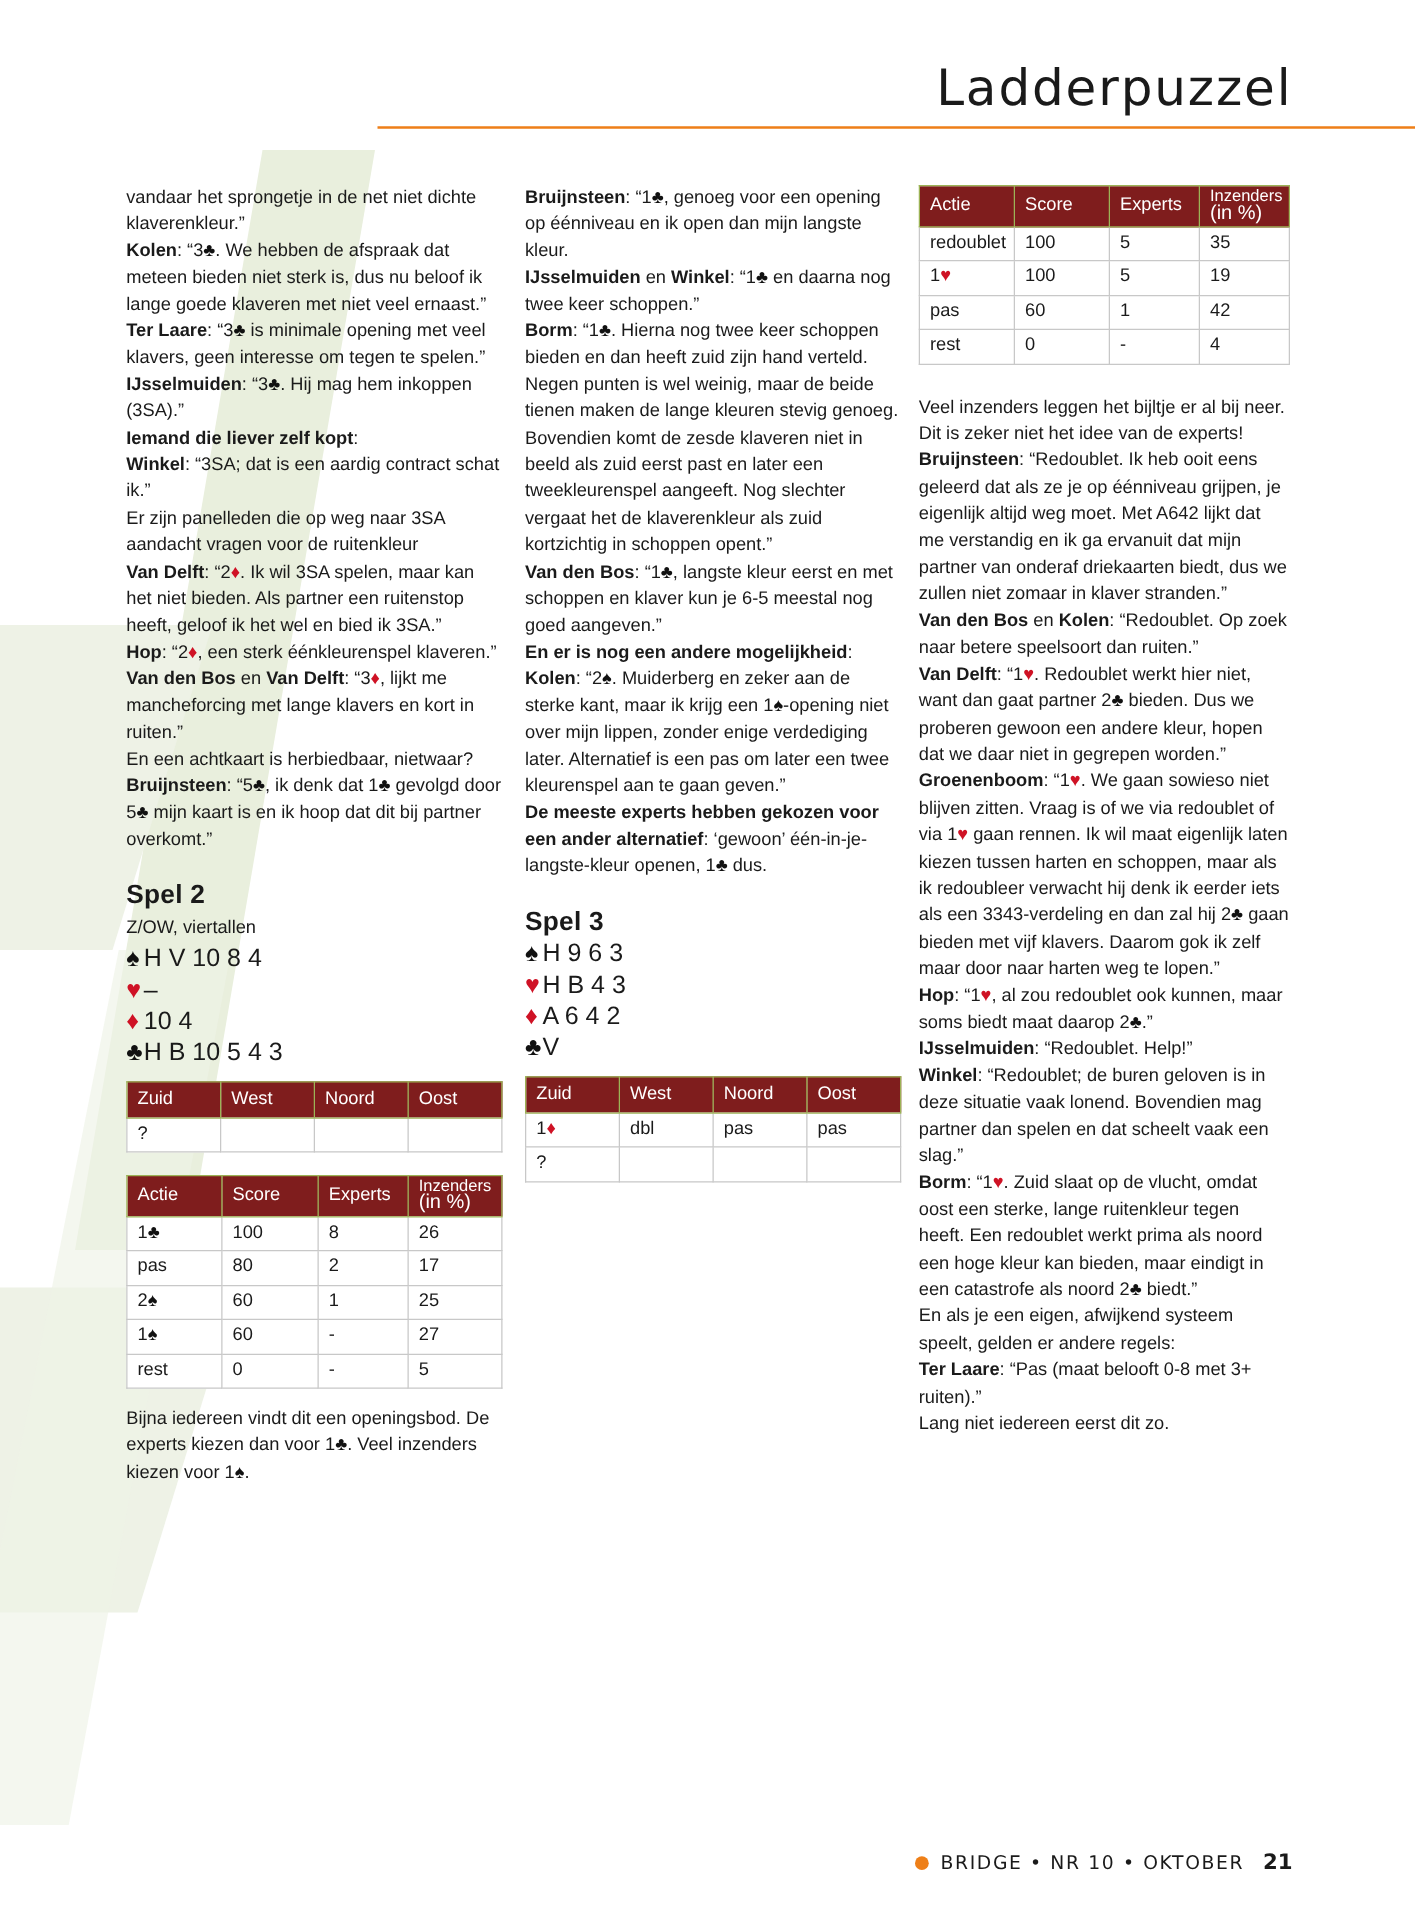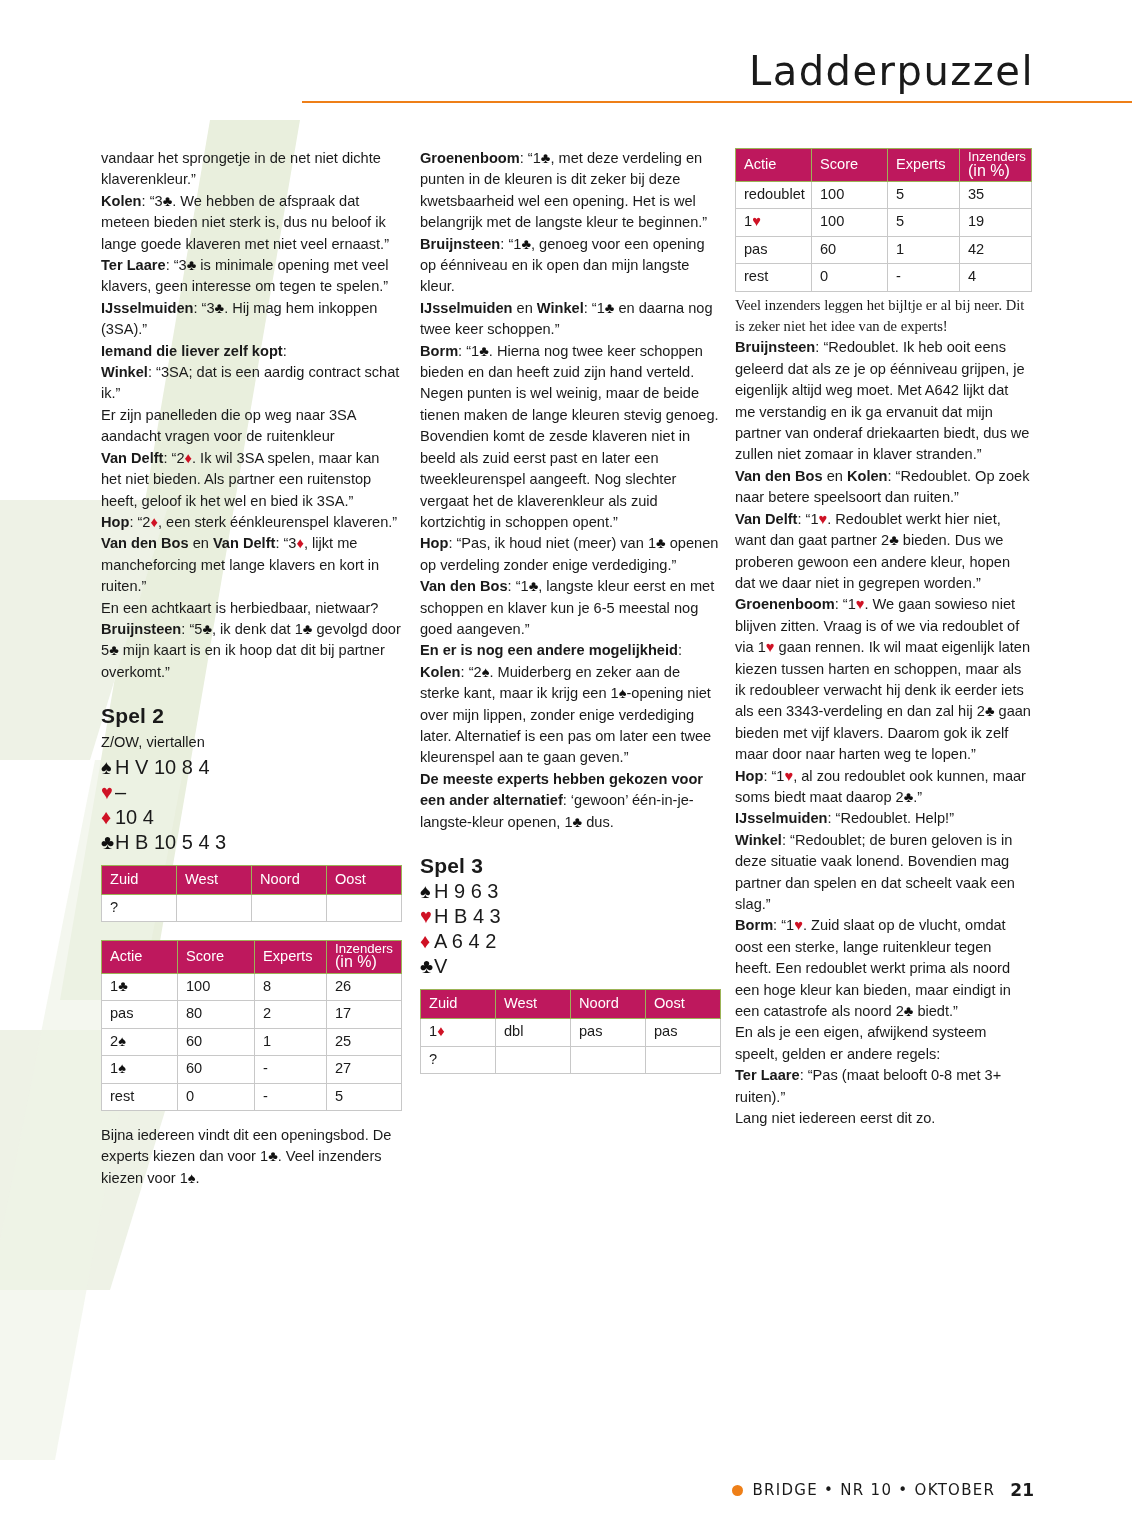--- a/index.html
+++ b/index.html
@@ -49,21 +49,21 @@
   table.grid td,table.grid th{
     border:1px solid #c8c8c8;
     font-size:14.6px;
     padding:2px 0 3px 8px;
     text-align:left;
     font-weight:normal;
     height:21px;
     vertical-align:middle;
   }
   table.grid thead th{
-    background:#be185d;color:#ffffff;border:1px solid #9cb356;
+    background:#7f1d1d;color:#ffffff;border:1px solid #9cb356;
     font-size:14.6px;padding:3px 0 4px 8px;line-height:15px;
   }
   table.grid thead th.two-line{padding-top:1px;line-height:13.5px;font-size:13.2px;}
   table.grid thead th.two-line .sub{font-size:16px;display:block;}
   .bid-table{width:300px;}
   .bid-table col.c{width:75px;}
   .score-table{width:300px;}
   .score-table col.c1{width:76px;}
   .score-table col.c2{width:77px;}
   .score-table col.c3{width:72px;}
@@ -199,25 +199,23 @@
         <td>-</td>
         <td>5</td>
       </tr>
     </tbody>
   </table>
 
   <p class="para after-table">Bijna iedereen vindt dit een openingsbod. De experts kiezen dan voor 1<span style="color:#111;font-weight:bold">♣</span>. Veel inzenders kiezen voor 1<span style="color:#111;font-weight:bold">♠</span>.</p>
 </div>
 
 <div class="col" id="col-mid">
-  <p class="para"><b>Groenenboom</b>: “1<span style="color:#111;font-weight:bold">♣</span>, met deze verdeling en punten in de kleuren is dit zeker bij deze kwetsbaarheid wel een opening. Het is wel belangrijk met de langste kleur te beginnen.”</p>
   <p class="para"><b>Bruijnsteen</b>: “1<span style="color:#111;font-weight:bold">♣</span>, genoeg voor een opening op éénniveau en ik open dan mijn langste kleur.</p>
   <p class="para"><b>IJsselmuiden</b> en <b>Winkel</b>: “1<span style="color:#111;font-weight:bold">♣</span> en daarna nog twee keer schoppen.”</p>
   <p class="para"><b>Borm</b>: “1<span style="color:#111;font-weight:bold">♣</span>. Hierna nog twee keer schoppen bieden en dan heeft zuid zijn hand verteld. Negen punten is wel weinig, maar de beide tienen maken de lange kleuren stevig genoeg. Bovendien komt de zesde klaveren niet in beeld als zuid eerst past en later een tweekleurenspel aangeeft. Nog slechter vergaat het de klaverenkleur als zuid kortzichtig in schoppen opent.”</p>
-  <p class="para"><b>Hop</b>: “Pas, ik houd niet (meer) van 1<span style="color:#111;font-weight:bold">♣</span> openen op verdeling zonder enige verdediging.”</p>
   <p class="para"><b>Van den Bos</b>: “1<span style="color:#111;font-weight:bold">♣</span>, langste kleur eerst en met schoppen en klaver kun je 6-5 meestal nog goed aangeven.”</p>
   <p class="para"><b>En er is nog een andere mogelijkheid</b>:</p>
   <p class="para"><b>Kolen</b>: “2<span style="color:#111;font-weight:bold">♠</span>. Muiderberg en zeker aan de sterke kant, maar ik krijg een 1<span style="color:#111;font-weight:bold">♠</span>-opening niet over mijn lippen, zonder enige verdediging later. Alternatief is een pas om later een twee kleurenspel aan te gaan geven.”</p>
   <p class="para"><b>De meeste experts hebben gekozen voor een ander alternatief</b>: ‘gewoon’ één-in-je-langste-kleur openen, 1<span style="color:#111;font-weight:bold">♣</span> dus.</p>
 
   <div class="spel-head">Spel 3</div>
   <div class="hand-block">
     <div class="hand-suits">
       <div class="row"><span class="sym s-blk">♠</span><span>H 9 6 3</span></div>
       <div class="row"><span class="sym s-red">♥</span><span>H B 4 3</span></div>
@@ -299,21 +297,21 @@
       </tr>
       <tr>
         <td>rest</td>
         <td>0</td>
         <td>-</td>
         <td>4</td>
       </tr>
     </tbody>
   </table>
 
-  <p class="para" style="margin-top:3px;font-family:Liberation Serif, serif;">Veel inzenders leggen het bijltje er al bij neer. Dit is zeker niet het idee van de experts!</p>
+  <p class="para" style="margin-top:24px;">Veel inzenders leggen het bijltje er al bij neer. Dit is zeker niet het idee van de experts!</p>
   <p class="para"><b>Bruijnsteen</b>: “Redoublet. Ik heb ooit eens geleerd dat als ze je op éénniveau grijpen, je eigenlijk altijd weg moet. Met A642 lijkt dat me verstandig en ik ga ervanuit dat mijn partner van onderaf driekaarten biedt, dus we zullen niet zomaar in klaver stranden.”</p>
   <p class="para"><b>Van den Bos</b> en <b>Kolen</b>: “Redoublet. Op zoek naar betere speelsoort dan ruiten.”</p>
   <p class="para"><b>Van Delft</b>: “1<span style="color:#cf1225;font-weight:bold">♥</span>. Redoublet werkt hier niet, want dan gaat partner 2<span style="color:#111;font-weight:bold">♣</span> bieden. Dus we proberen gewoon een andere kleur, hopen dat we daar niet in gegrepen worden.”</p>
   <p class="para"><b>Groenenboom</b>: “1<span style="color:#cf1225;font-weight:bold">♥</span>. We gaan sowieso niet blijven zitten. Vraag is of we via redoublet of via 1<span style="color:#cf1225;font-weight:bold">♥</span> gaan rennen. Ik wil maat eigenlijk laten kiezen tussen harten en schoppen, maar als ik redoubleer verwacht hij denk ik eerder iets als een 3343-verdeling en dan zal hij 2<span style="color:#111;font-weight:bold">♣</span> gaan bieden met vijf klavers. Daarom gok ik zelf maar door naar harten weg te lopen.”</p>
   <p class="para"><b>Hop</b>: “1<span style="color:#cf1225;font-weight:bold">♥</span>, al zou redoublet ook kunnen, maar soms biedt maat daarop 2<span style="color:#111;font-weight:bold">♣</span>.”</p>
   <p class="para"><b>IJsselmuiden</b>: “Redoublet. Help!”</p>
   <p class="para"><b>Winkel</b>: “Redoublet; de buren geloven is in deze situatie vaak lonend. Bovendien mag partner dan spelen en dat scheelt vaak een slag.”</p>
   <p class="para"><b>Borm</b>: “1<span style="color:#cf1225;font-weight:bold">♥</span>. Zuid slaat op de vlucht, omdat oost een sterke, lange ruitenkleur tegen heeft. Een redoublet werkt prima als noord een hoge kleur kan bieden, maar eindigt in een catastrofe als noord 2<span style="color:#111;font-weight:bold">♣</span> biedt.”</p>
   <p class="para">En als je een eigen, afwijkend systeem speelt, gelden er andere regels:</p>
   <p class="para"><b>Ter Laare</b>: “Pas (maat belooft 0-8 met 3+ ruiten).”</p>

